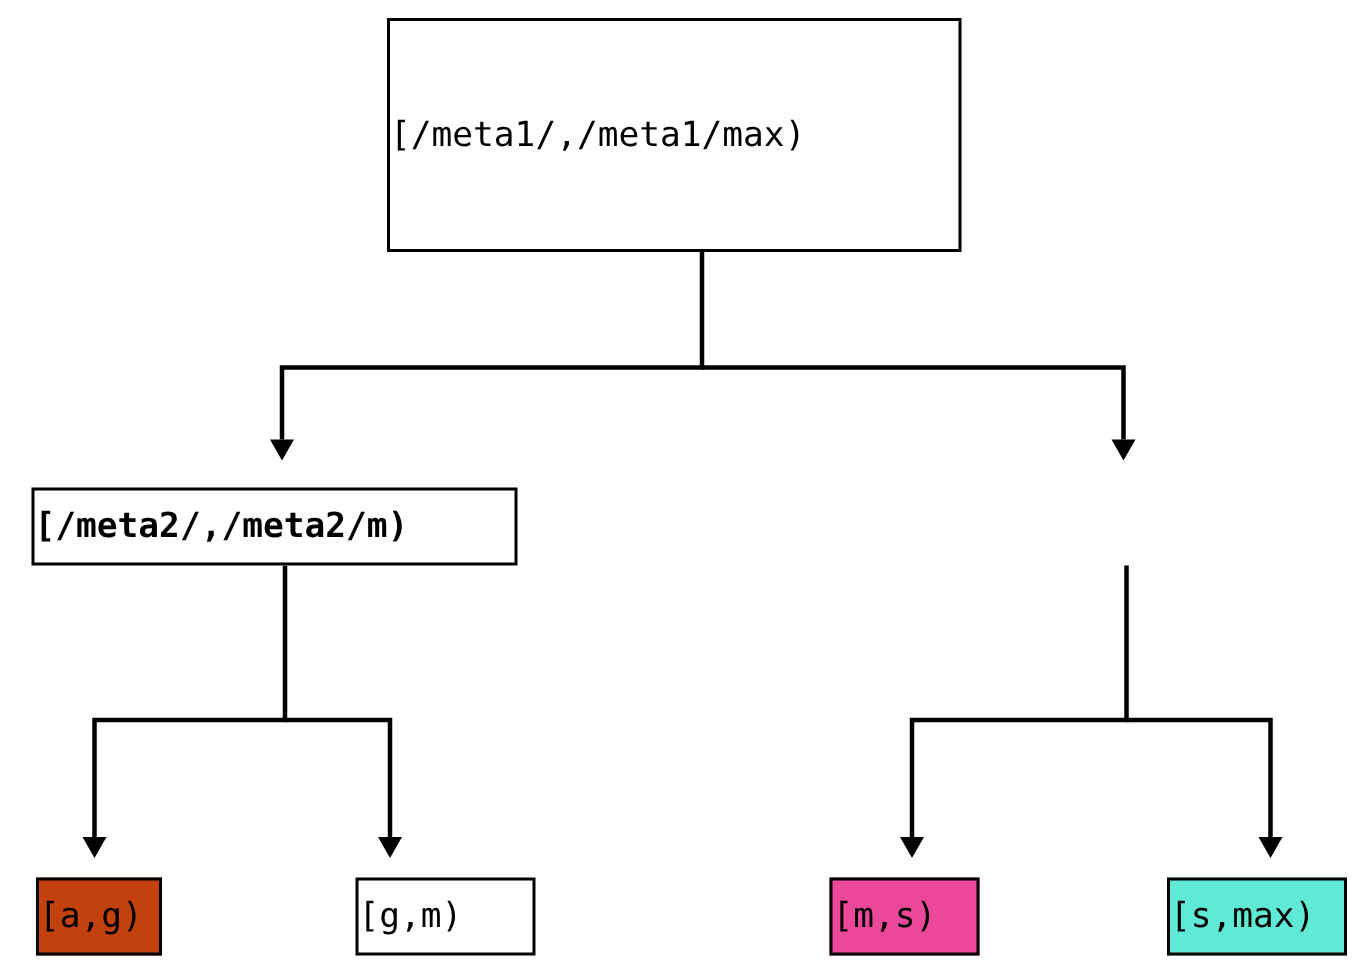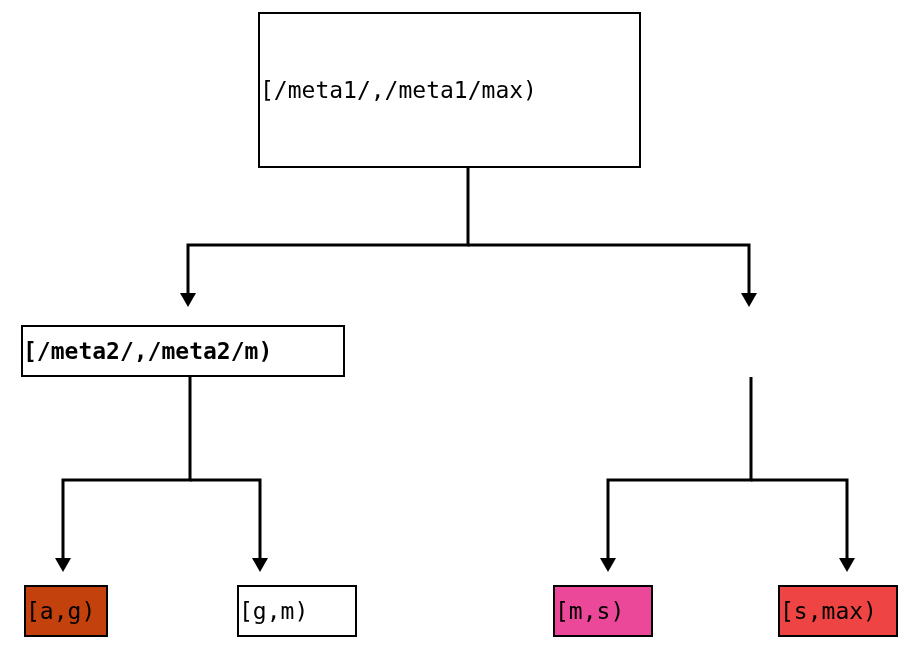--- a/index.html
+++ b/index.html
@@ -96,17 +96,17 @@
   </div>
 
   <div class="node node-leaf" id="node-leaf-1" style="left: 205px; top: 585px; width: 120px; height: 52px; background: rgb(255, 255, 255); border-color: rgb(0, 0, 0); color: rgb(0, 0, 0); margin-left: 32px;">
     <span class="node-label">[g,m)</span>
   </div>
 
   <div class="node node-leaf" id="node-leaf-2" style="left: 553px; top: 585px; width: 100px; height: 52px; background: #ec4899; border-color: rgb(0, 0, 0); color: rgb(0, 0, 0);">
     <span class="node-label">[m,s)</span>
   </div>
 
-  <div class="node node-leaf" id="node-leaf-3" style="left: 778px; top: 585px; width: 120px; height: 52px; background: #ef4444; border-color: rgb(0, 0, 0); color: rgb(0, 0, 0);">
+  <div class="node node-leaf" id="node-leaf-3" style="left: 778px; top: 585px; width: 120px; height: 52px; background: #5eead4; border-color: rgb(0, 0, 0); color: rgb(0, 0, 0);">
     <span class="node-label">[s,max)</span>
   </div>
 
 </div>
 
 </body></html>

